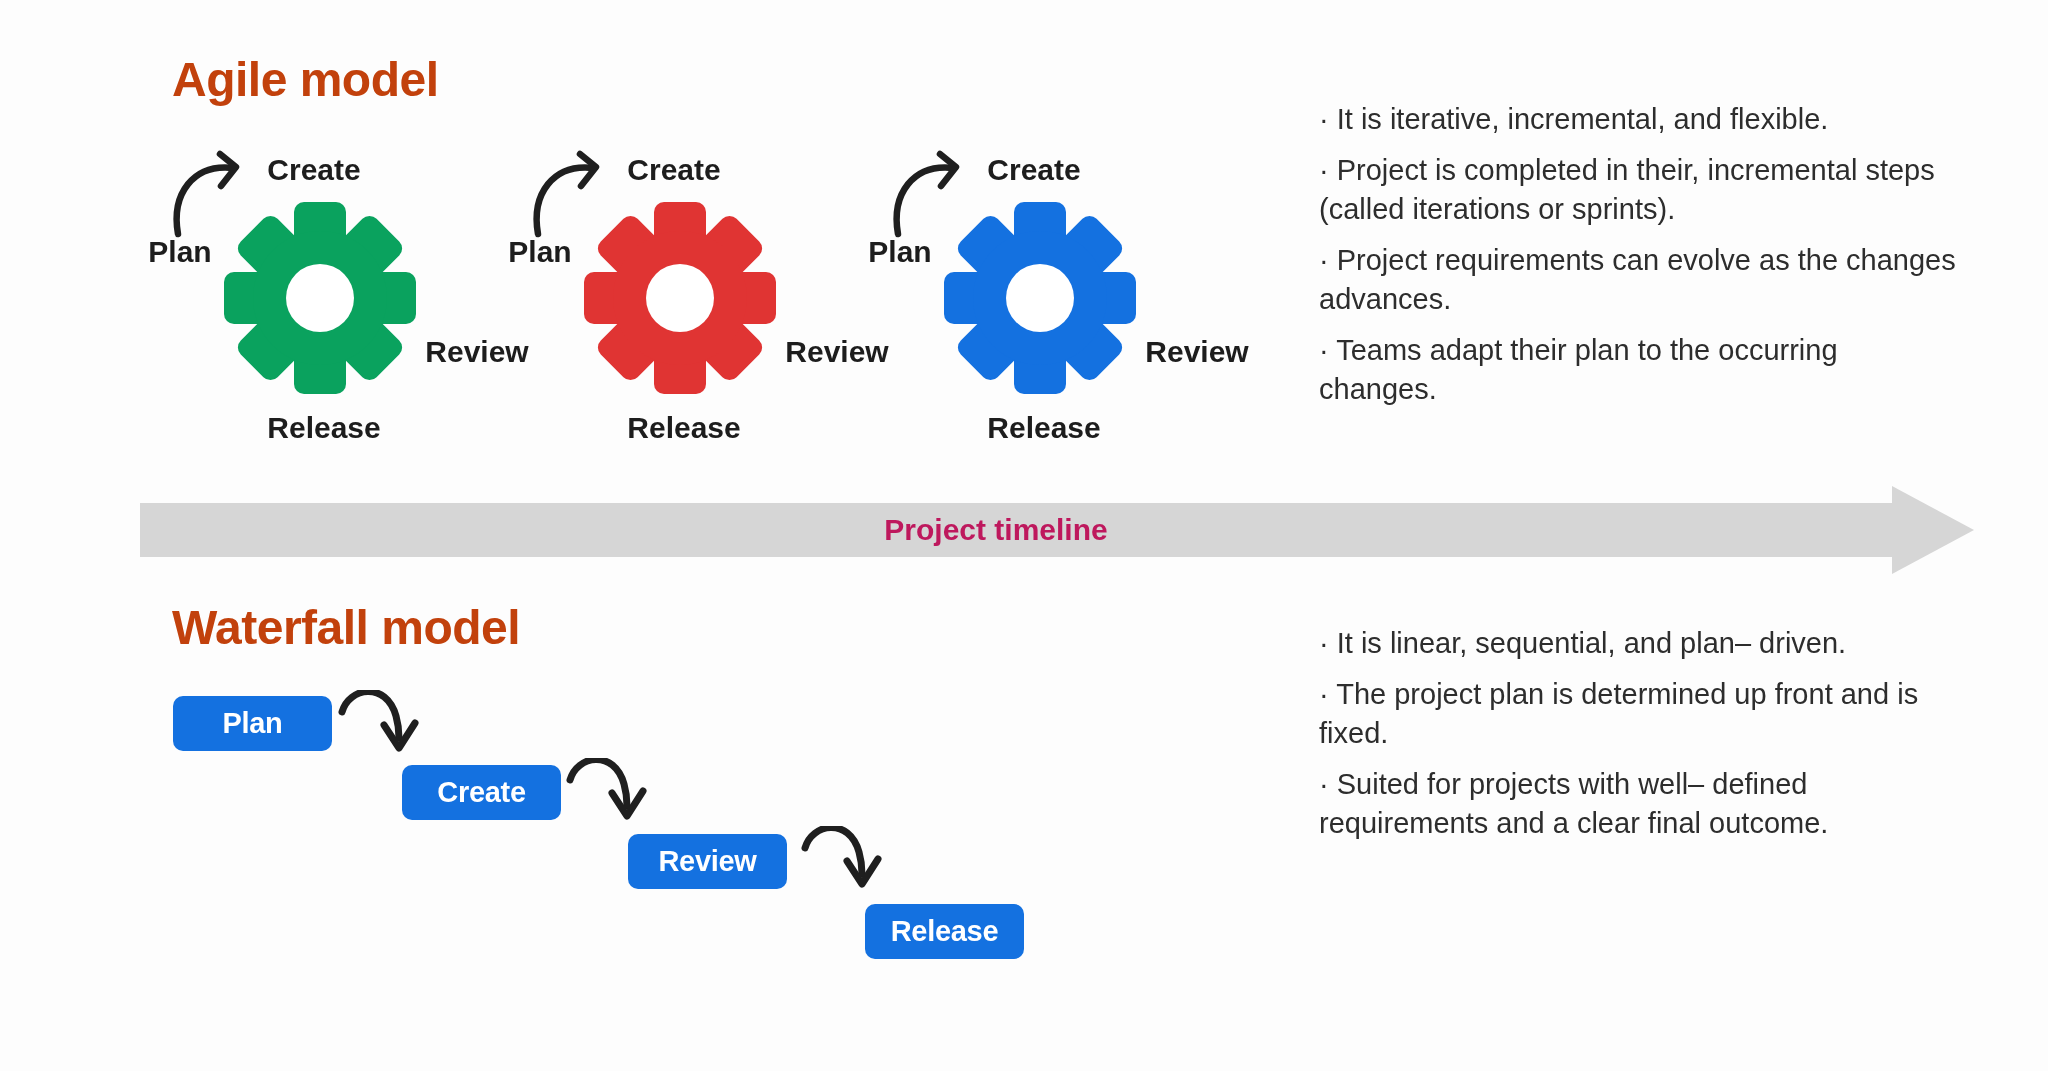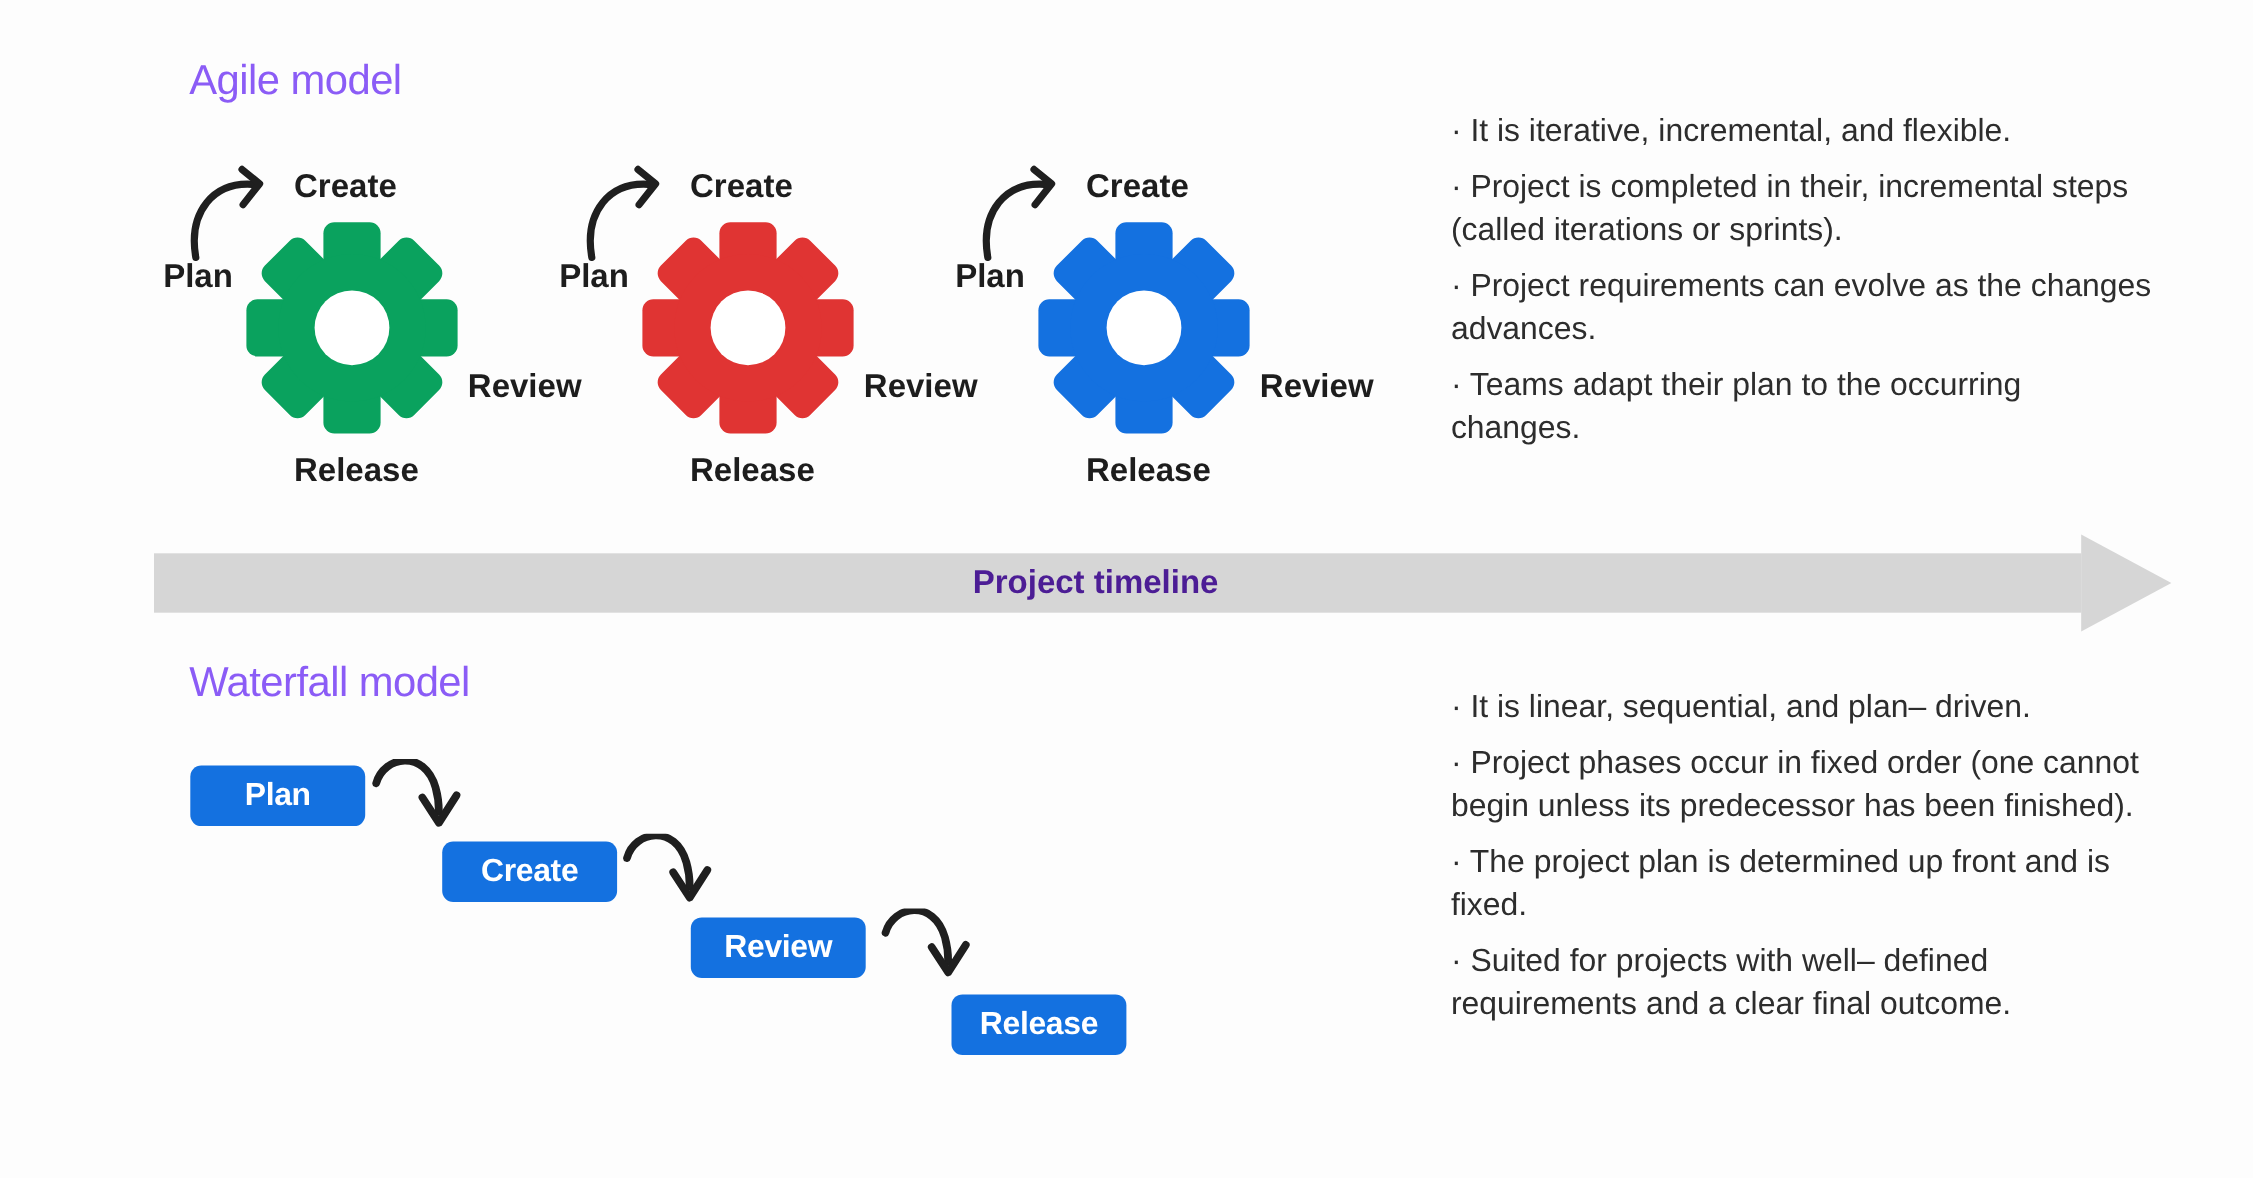--- a/index.html
+++ b/index.html
@@ -1,19 +1,19 @@
 <!DOCTYPE html>
 <html><head>
 <meta charset="utf-8">
 <style>
   html,body{margin:0;padding:0;}
   body{font-family:"Liberation Sans",sans-serif;background:#fdfdfd;}
   #canvas{position:relative;width:2048px;height:1071px;background:#fdfdfd;overflow:hidden;}
 
-  .section-title{position:absolute;font-size:38px;font-weight:400;color:#8b5cf6;letter-spacing:-0.5px;white-space:nowrap;}
+  .section-title{position:absolute;font-size:48px;font-weight:700;color:#c2410c;letter-spacing:-0.5px;white-space:nowrap;}
 
   
   .gear-group{position:absolute;top:140px;width:420px;height:330px;}
   .gear-label{position:absolute;transform:translate(-50%,-50%);font-size:30px;font-weight:700;color:#1d1d1d;white-space:nowrap;}
   .gear-svg{position:absolute;left:110px;top:58px;width:200px;height:200px;}
   .cycle-arrow{position:absolute;left:58px;top:8px;width:90px;height:90px;}
   .lbl-create{left:204px;top:30px;}
   .lbl-plan{left:70px;top:112px;}
   .lbl-review{left:367px;top:212px;}
   .lbl-release{left:214px;top:288px;}
@@ -22,21 +22,21 @@
   .bullets{position:absolute;left:1307px;width:668px;font-size:29px;line-height:39px;color:#2d2d2d;}
   .bullets p{margin:12px;}
   #agile-bullets{top:88px;}
   #waterfall-bullets{top:612px;}
 
   
   .timeline-body{position:absolute;left:140px;top:503px;width:1752px;height:54px;}
   .timeline-head{position:absolute;left:1892px;top:486px;width:0;height:0;
     border-top:44px solid transparent;border-bottom:44px solid transparent;border-left:82px solid #d6d6d6;}
   .timeline-label{position:absolute;left:996px;top:530px;transform:translate(-50%,-50%);
-    font-size:30px;font-weight:700;color:#4c1d95;white-space:nowrap;}
+    font-size:30px;font-weight:700;color:#be185d;white-space:nowrap;}
 
   
   .wf-box{position:absolute;width:159px;height:55px;border-radius:10px;display:flex;align-items:center;justify-content:center;}
   .wf-box span{font-size:29px;font-weight:700;color:#ffffff;letter-spacing:-0.3px;}
   #wf-box-plan{left:173px;top:696px;}
   #wf-box-create{left:402px;top:765px;}
   #wf-box-review{left:628px;top:834px;}
   #wf-box-release{left:865px;top:904px;}
   .wf-arrow{position:absolute;width:100px;height:78px;}
   #wf-arrow-1{left:336px;top:690px;}
@@ -151,18 +151,17 @@
     <path class="stroke-ink" stroke-width="7" d="M 6,22 C 13,-3 50,-9 60,26 C 62,33 63,39 63,48"></path>
     <path class="stroke-ink" stroke-width="7" d="M 48,35 L 63,58 L 79,33"></path>
   </svg>
 
   <div class="wf-box" id="wf-box-release" style="background: rgb(20, 113, 224);">
     <span>Release</span>
   </div>
 
   <div class="bullets" id="waterfall-bullets">
     <p>· It is linear, sequential, and plan– driven.</p>
-    <p>· Project phases occur in fixed order (one cannot begin unless its predecessor has been finished).</p>
     <p>· The project plan is determined up front and is fixed.</p>
     <p>·  Suited for projects with well– defined requirements and a clear final outcome.</p>
   </div>
 
 </div>
 
 </body></html>

